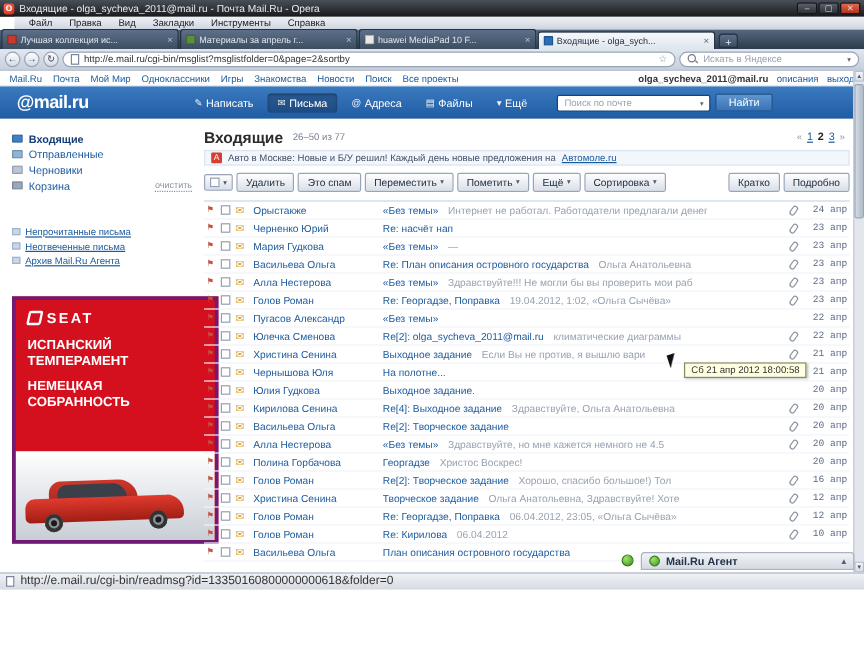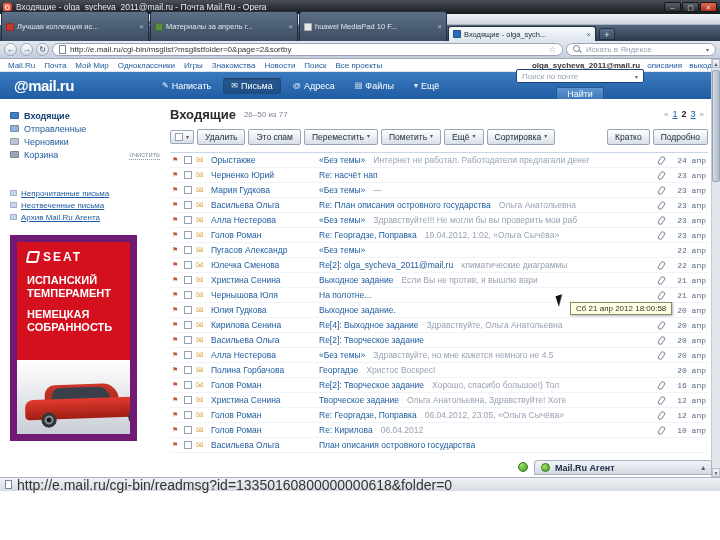--- a/index.html
+++ b/index.html
@@ -23,21 +23,21 @@
   
   .menubar { position:absolute; left:12px; top:14px; width:100%; height:11px;
     background:linear-gradient(#eef1f6,#cfd6e2); border-bottom:1px solid #aab3c2;
     display:flex; align-items:center; padding:0 6px; gap:2px; }
   .menu-item { font-size:8px; color:#222; padding:0 6px; }
 
   
   .tabbar { position:absolute; left:0; top:25px; width:100%; height:16px;
     background:linear-gradient(#54677d,#2b3b4d); display:flex; align-items:flex-end; padding:0 1px; }
   .tabs { display:flex; align-items:flex-end; height:100%; }
-  .tab { width:148px; height:30px; margin-right:1px; display:flex; align-items:center; gap:3px; padding:0 4px;
+  .tab { width:148px; height:17px; margin-right:1px; display:flex; align-items:center; gap:3px; padding:0 4px;
     background:linear-gradient(#5d7089,#3c4d61); border:1px solid #233140; border-bottom:none;
     border-radius:3px 3px 0 0; color:#dfe6ee; font-size:7.5px; }
   .tab.active { background:linear-gradient(#f7f9fb,#dde5ee); color:#1c2a3a; height:15px; }
   .fav { width:8px; height:8px; border-radius:1px; flex:0 0 auto; border:1px solid rgba(0,0,0,.25); }
   .tab-label { flex:1; white-space:nowrap; overflow:hidden; }
   .tab-close { color:inherit; opacity:.7; font-size:8px; }
   .newtab { width:16px; height:12px; margin:0 0 1px 2px; text-align:center; line-height:12px; color:#dfe6ee;
     font-size:9px; background:linear-gradient(#5d7089,#3c4d61); border:1px solid #233140; border-radius:3px 3px 0 0; }
 
   
@@ -68,21 +68,21 @@
   .account { color:#333; font-weight:bold; }
 
   
   .mailheader { position:absolute; left:0; top:72px; width:100%; height:27px;
     background:linear-gradient(#3c7ac0,#1f5ca3); display:flex; align-items:center; padding:0 14px; }
   .logo { color:#fff; font-weight:bold; font-size:15px; width:140px; flex:0 0 auto; letter-spacing:-0.5px; }
   .hdr-btns { display:flex; gap:4px; }
   .hbtn { display:flex; align-items:center; gap:3px; color:#fff; font-size:9px; padding:3px 8px; border-radius:3px; white-space:nowrap; }
   .hbtn.pressed { background:rgba(0,0,0,.22); box-shadow:inset 0 1px 2px rgba(0,0,0,.35); }
   .hico { font-size:8px; opacity:.9; }
-  .mail-search { margin-left:auto; margin-right:62px; display:flex; gap:4px; align-items:center;flex-direction:column; }
+  .mail-search { margin-left:auto; margin-right:62px; display:flex; gap:4px; align-items:center; }
   .ms-input { width:128px; height:14px; background:#fff; border:1px solid #16457c; border-radius:2px;
     display:flex; align-items:center; padding:0 5px; }
   .ms-ph { font-size:8px; color:#98a2b3; flex:1; }
   .ms-btn { height:15px; background:linear-gradient(#5e96d2,#3a73b4); border:1px solid #245astro; border:1px solid #24598f;
     border-radius:2px; color:#fff; font-size:9px; padding:1px 10px; }
 
   
   .content { position:absolute; left:0; top:99px; width:100%; height:378px; background:#fff; }
 
   .sidebar { position:absolute; left:0; top:0; width:170px; height:100%; padding:10px 0 0 10px; }
@@ -90,22 +90,22 @@
   .folder.active .flabel { font-weight:bold; color:#123e73; }
   .fico { width:9px; height:7px; border-radius:1px; flex:0 0 auto; border:1px solid rgba(0,0,0,.2); }
   .flabel { white-space:nowrap; }
   .faction { margin-left:auto; font-size:7.5px; color:#8a93a3; border-bottom:1px dotted #8a93a3; }
   .sb-links { margin-top:26px; }
   .sb-link-row { display:flex; align-items:center; gap:4px; height:12px; }
   .sb-ico { width:7px; height:6px; background:#c9d6e8; border:1px solid #9fb3cc; flex:0 0 auto; }
   .sb-link { font-size:8px; color:#1b5a9e; text-decoration:underline; white-space:nowrap; }
 
   
-  .ad { margin-top:12px; width:127px; height:206px; background:#d40f1e; position:relative; overflow:hidden;
-    border:7px solid #701a75; }
+  .ad { margin-top:24px; width:172px; height:206px; background:#d40f1e; position:relative; overflow:hidden;
+    border:3px solid #701a75; }
   .seat-logo { display:flex; align-items:center; gap:4px; color:#fff; font-weight:bold; font-size:12px;
     letter-spacing:2px; padding:8px 0 0 10px; }
   .seat-s { width:12px; height:12px; border:2px solid #fff; border-radius:2px; transform:skewX(-12deg); }
   .ad-line1, .ad-line2 { color:#fff; font-weight:bold; font-size:11px; line-height:13px; padding:0 10px; width:130px; }
   .ad-line1 { margin-top:10px; }
   .ad-line2 { margin-top:8px; }
   .ad-car-zone { position:absolute; left:0; bottom:0; width:100%; height:74px;
     background:linear-gradient(#ffffff,#c9ced6); }
   .car { position:absolute; bottom:8px; left:8px; width:132px; height:44px; transform:rotate(-2deg); }
   .car-top { position:absolute; bottom:24px; left:20px; width:74px; height:18px;
@@ -166,21 +166,21 @@
     display:flex; align-items:center; gap:5px; padding:0 6px; font-size:9px; font-weight:bold; color:#23324a; z-index:4; }
   .agent-dot { width:9px; height:9px; border-radius:50%; border:1px solid #2e7d14;
     background:radial-gradient(circle at 32% 30%, #a5e06f, #3f9d1e); flex:0 0 auto; }
   .agent-collapse { margin-left:auto; font-size:7px; color:#55607a; }
   .agent-status { position:absolute; left:518px; top:462px; width:10px; height:10px; border-radius:50%;
     border:1px solid #2e7d14; background:radial-gradient(circle at 32% 30%, #a5e06f, #39961b); z-index:4; }
 
   .statusbar { position:absolute; left:0; top:477px; width:100%; height:14px;
     background:linear-gradient(#f0f2f5,#d6dbe3); border-top:1px solid #a8b2c0;
     display:flex; align-items:center; gap:5px; padding:0 5px; }
-  .status-text { font-size:14px; color:#333; white-space:nowrap; overflow:hidden; }
+  .status-text { font-size:10px; color:#333; white-space:nowrap; overflow:hidden; }
 
   .scrollbar { position:absolute; right:0; top:59px; width:9px; height:418px; background:#e3e7ed;
     border-left:1px solid #c3cad5; z-index:3; }
   .sb-btn { height:9px; width:100%; font-size:5px; color:#556; text-align:center; line-height:9px;
     background:linear-gradient(#f4f6f9,#d7dde6); border:1px solid #b7c0cd; display:block; }
   .sb-down { position:absolute; bottom:0; left:0; }
   .sb-thumb { position:absolute; top:11px; left:0; width:8px; height:112px;
     background:linear-gradient(90deg,#d4dbe4,#aeb9c8); border:1px solid #98a5b6; border-radius:2px; }
 </style>
 </head>
@@ -404,20 +404,25 @@
               <span class="pg">1</span>
 
               <span class="pg current">2</span>
 
               <span class="pg">3</span>
             </span>
           <span class="pg-arrow">»</span>
         </div>
       </div>
 
+      <div class="notice">
+        <span class="notice-ico">А</span>
+        <span class="notice-text">Авто в Москве: Новые и Б/У решил! Каждый день новые предложения на</span>
+        <span class="notice-link">Автомоле.ru</span>
+      </div>
 
       <div class="toolbar">
         <span class="tb-check">
           <span class="cb"></span>
           <span class="tb-dd">▾</span>
         </span>
         <span style="display:flex;gap:3px">
 
             <span class="tbtn">
               <span>Удалить</span>

